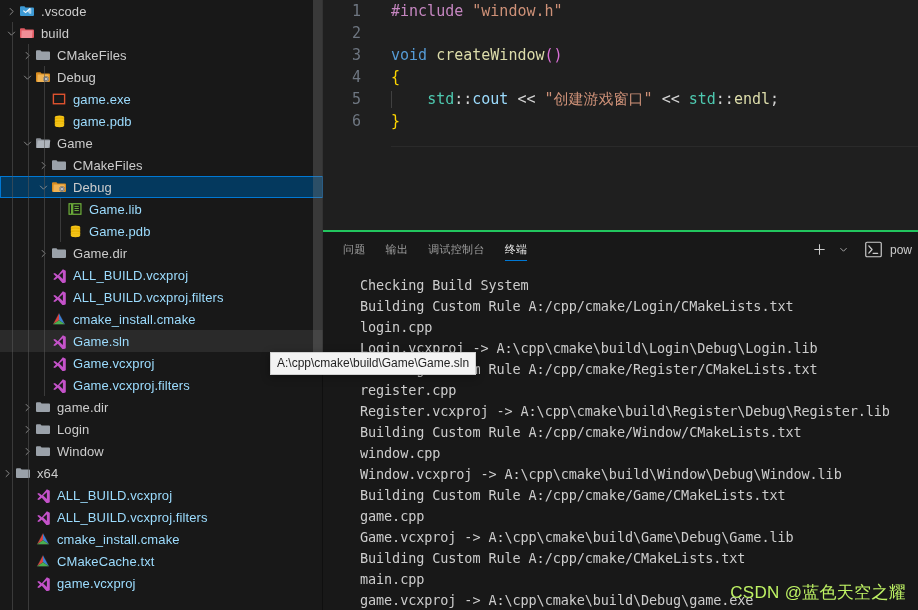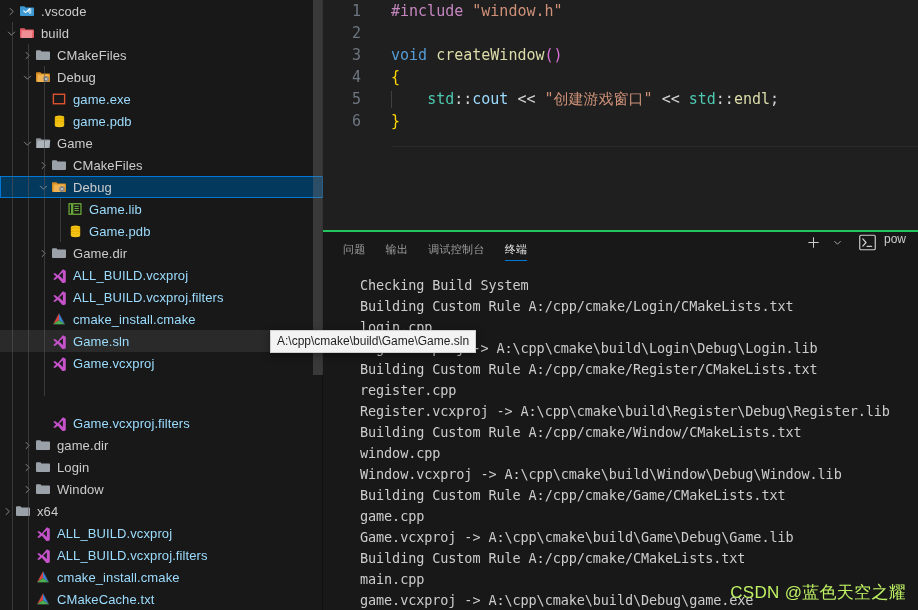--- a/index.html
+++ b/index.html
@@ -153,22 +153,22 @@
     letter-spacing: .3px;
   }
   .ptab.active { color: #e7e7e7; }
   .ptab.active::after {
     content: "";
     position: absolute;
     left: 0; right: 0; bottom: 6px;
     height: 1px; background: #0078d4;
   }
   #panel-actions {
-    position: absolute; right: 12px; top: 0; height: 35px;
-    display: flex; gap: 4px;
+    position: absolute; right: 6px; top: 0; height: 35px;
+    display: flex; align-items: center; gap: 4px;
   }
   .pact {
     width: 20px; height: 20px;
     display: flex; align-items: center; justify-content: center;
     color: #cccccc; cursor: pointer;
   }
   .pact svg { display: block; }
   #shell-name {
     font-size: 12px; color: #cccccc;
     font-family: "Liberation Sans", sans-serif;
@@ -191,21 +191,21 @@
     color: #cccccc;
     white-space: pre;
     padding-left: 37px;
     line-height: 21px;
     letter-spacing: -0.1px;
   }
 
   
   #tooltip {
     position: absolute;
-    left: 270px; top: 330px;
+    left: 270px; top: 352px;
     background: #f3f3f3;
     color: #1f1f1f;
     border: 1px solid #d0d0d0;
     font-size: 12px;
     font-family: "Liberation Sans", sans-serif;
     padding: 2px 6px 3px 6px;
     white-space: nowrap;
     z-index: 50;
     box-shadow: 0 2px 8px rgba(0,0,0,.4);
     line-height: 16px;
@@ -439,21 +439,21 @@
         <div class="row" style="padding-left: 36px;">
           <span class="twisty"></span>
           <span class="icon">
             <svg width="15" height="15" viewBox="0 0 16 16">
               <path d="M11.6 1.4L6.2 7.6 3.1 5.2 1.3 6.1l3 2.9-3 2.9 1.8.9 3.1-2.4 5.4 6.2 3.1-1.5V2.9z" fill="#c452c9"></path>
               <path d="M11.6 4.6v7L7.7 8z" fill="#1b1b1b"></path>
             </svg>
           </span>
           <span class="label c-blue">Game.vcxproj</span>
         </div>
-        <div class="row" style="padding-left: 36px; margin-top: 38px;">
+        <div class="row" style="padding-left: 36px;">
           <span class="twisty"></span>
           <span class="icon">
             <svg width="15" height="15" viewBox="0 0 16 16">
               <path d="M11.6 1.4L6.2 7.6 3.1 5.2 1.3 6.1l3 2.9-3 2.9 1.8.9 3.1-2.4 5.4 6.2 3.1-1.5V2.9z" fill="#c452c9"></path>
               <path d="M11.6 4.6v7L7.7 8z" fill="#1b1b1b"></path>
             </svg>
           </span>
           <span class="label c-blue">Game.vcxproj.filters</span>
         </div>
         <div class="row" style="padding-left: 20px;">

